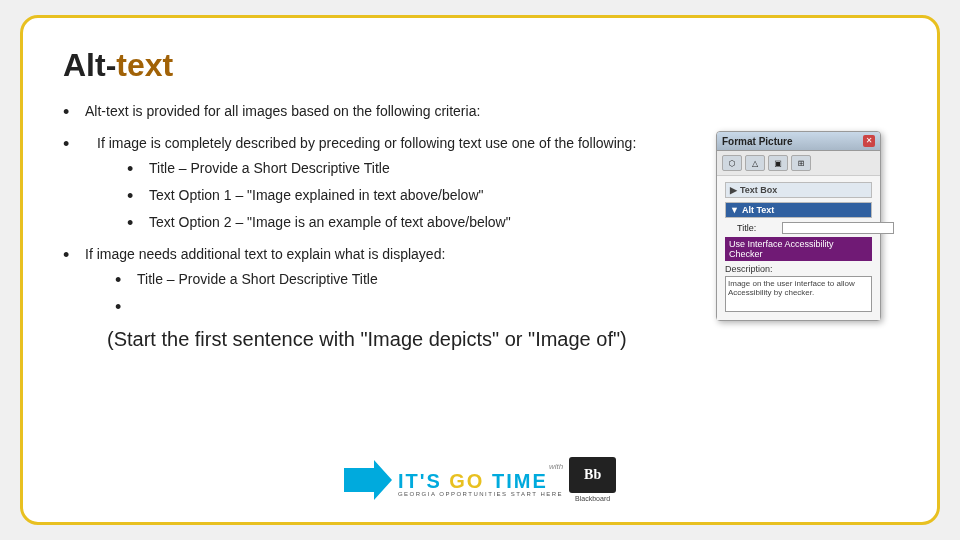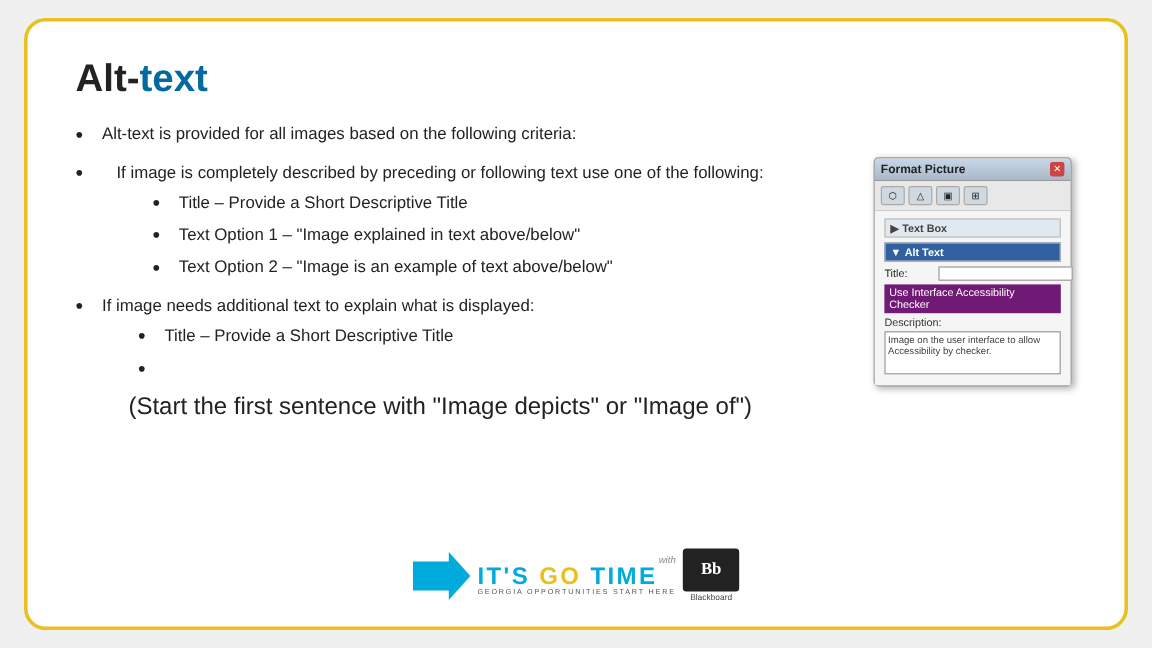--- a/index.html
+++ b/index.html
@@ -28,21 +28,21 @@
 
     .title {
       font-size: 32px;
       font-weight: bold;
       color: #222;
       margin-bottom: 18px;
       line-height: 1.1;
     }
 
     .title-accent {
-      color: #0369a1;
+      color: #a16207;
       font-weight: bold;
     }
 
     .content {
       flex: 1;
       display: flex;
       flex-direction: column;
       gap: 6px;
       font-size: 14px;
       color: #222;
@@ -97,21 +97,21 @@
     .indent-block {
       margin-left: 22px;
       margin-top: 4px;
       font-size: 20px;
       line-height: 1.5;
     }
 
     
     .dialog-img {
       position: absolute;
-      right: 4px;
+      right: 16px;
       top: 30px;
       width: 165px;
       background: #f0f0f0;
       border: 1px solid #999;
       border-radius: 4px;
       box-shadow: 2px 2px 6px rgba(0,0,0,0.3);
       font-family: Arial, sans-serif;
       font-size: 10px;
     }
 
@@ -179,20 +179,21 @@
       border: 1px solid #bbb;
       display: flex;
       align-items: center;
       gap: 3px;
     }
 
     .dialog-row {
       display: flex;
       align-items: center;
       margin-bottom: 3px;
+      margin-left: 12px;
     }
 
     .dialog-label {
       font-size: 9px;
       color: #222;
       min-width: 45px;
     }
 
     .dialog-field {
       flex: 1;

